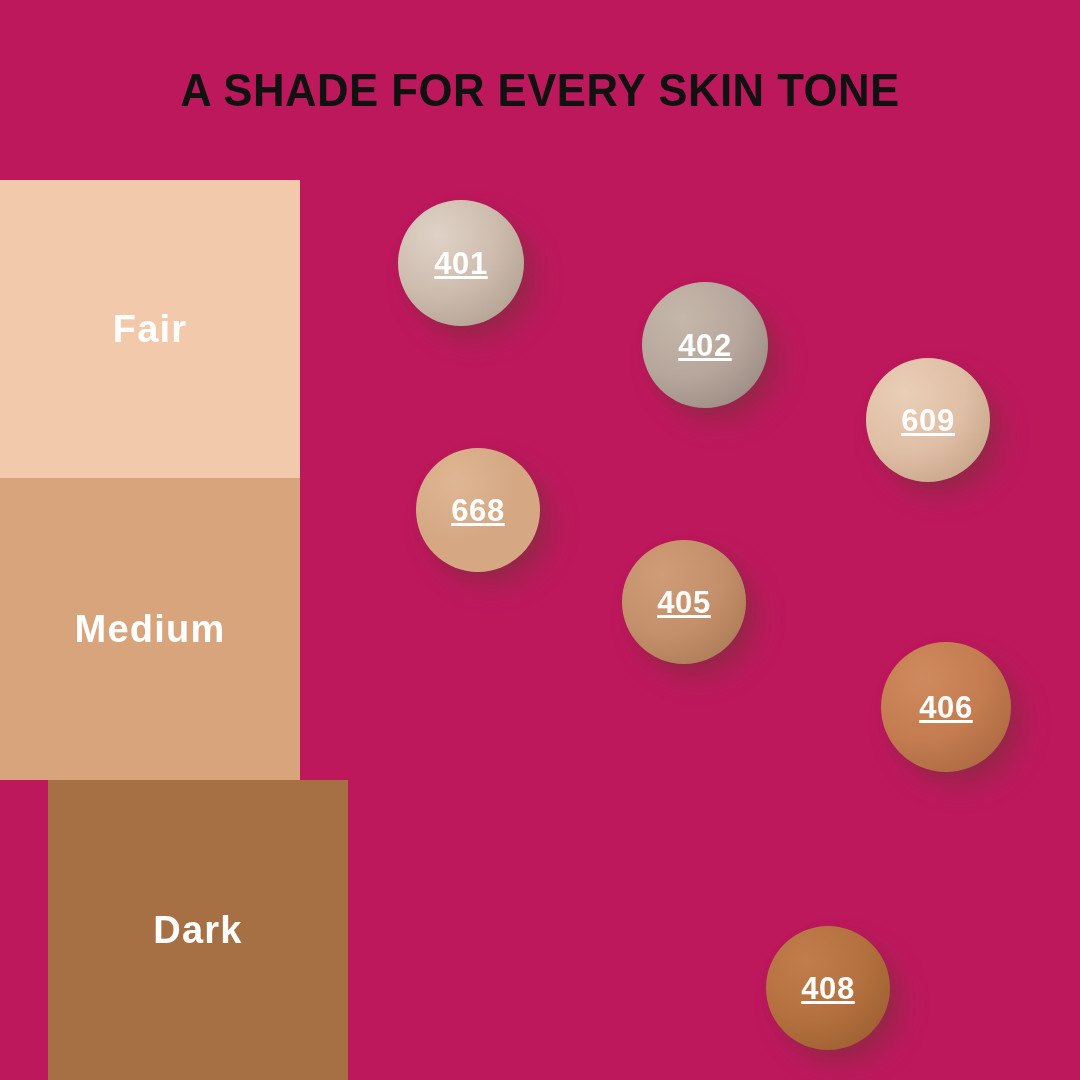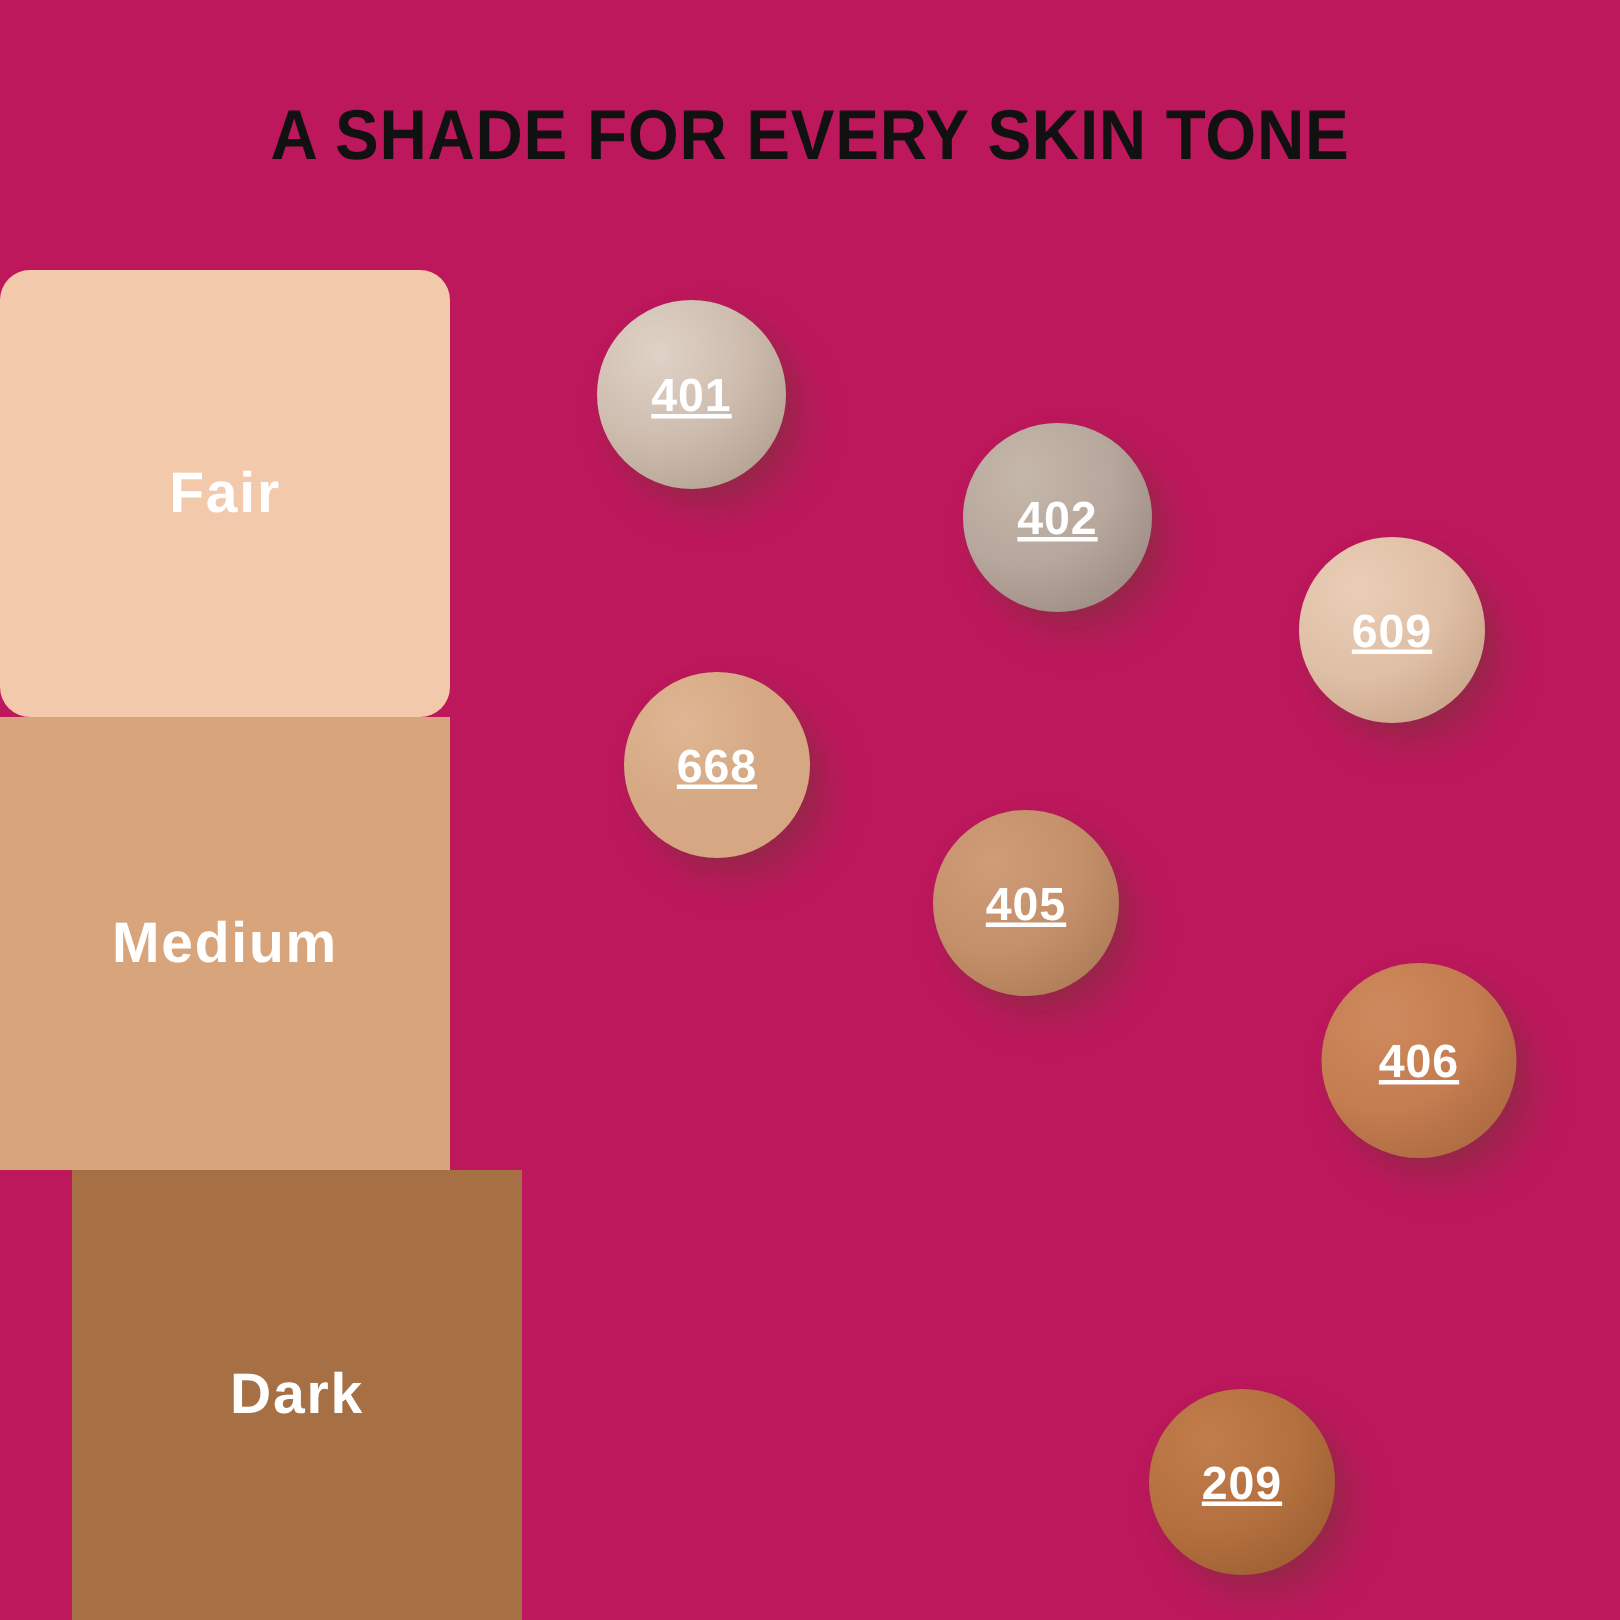--- a/index.html
+++ b/index.html
@@ -98,21 +98,21 @@
   }
 </style>
 </head>
 <body>
 
 <div id="poster" style="background: #be185d;">
 
   <h1 id="title" style="color: rgb(17, 17, 17);">A SHADE FOR EVERY SKIN TONE</h1>
 
   <div id="bands">
-    <div class="band" id="band-fair" style="top: 0px; height: 298px; background: rgb(243, 201, 171); border-radius: 20px;">
+    <div class="band" id="band-fair" style="top: 0px; height: 298px; background: rgb(243, 201, 171);">
       <span class="band-label" style="color: rgb(255, 255, 255);">Fair</span>
     </div>
     <div class="band" id="band-medium" style="top: 298px; height: 302px; background: rgb(216, 164, 124);">
       <span class="band-label" style="color: rgb(255, 255, 255);">Medium</span>
     </div>
     <div class="band" id="band-dark" style="top: 600px; height: 300px; background: rgb(166, 111, 68);">
       <span class="band-label" style="color: rgb(255, 255, 255);">Dark</span>
     </div>
   </div>
 
@@ -129,17 +129,17 @@
       <div class="swatch" style="left: 416px; top: 448px; width: 124px; height: 124px; background: radial-gradient(circle at 32% 28%, rgb(223, 182, 148) 0%, rgb(213, 168, 131) 48%, rgb(213, 168, 131) 100%); box-shadow: rgba(90, 62, 42, 0.3) 14px 16px 26px, rgba(90, 62, 42, 0.16) 3px 4px 10px;">
         <span class="swatch-label">668</span>
       </div>
       <div class="swatch" style="left: 622px; top: 540px; width: 124px; height: 124px; background: radial-gradient(circle at 32% 28%, rgb(208, 156, 119) 0%, rgb(196, 144, 107) 48%, rgb(164, 115, 79) 100%); box-shadow: rgba(90, 62, 42, 0.3) 14px 16px 26px, rgba(90, 62, 42, 0.16) 3px 4px 10px;">
         <span class="swatch-label">405</span>
       </div>
       <div class="swatch" style="left: 881px; top: 642px; width: 130px; height: 130px; background: radial-gradient(circle at 32% 28%, rgb(206, 138, 94) 0%, rgb(196, 124, 80) 48%, rgb(162, 97, 58) 100%); box-shadow: rgba(90, 62, 42, 0.3) 14px 16px 26px, rgba(90, 62, 42, 0.16) 3px 4px 10px;">
         <span class="swatch-label">406</span>
       </div>
       <div class="swatch" style="left: 766px; top: 926px; width: 124px; height: 124px; background: radial-gradient(circle at 32% 28%, rgb(193, 126, 76) 0%, rgb(180, 113, 63) 48%, rgb(149, 87, 44) 100%); box-shadow: rgba(90, 62, 42, 0.3) 14px 16px 26px, rgba(90, 62, 42, 0.16) 3px 4px 10px;">
-        <span class="swatch-label">209</span>
+        <span class="swatch-label">408</span>
       </div>
     </div>
 
 </div>
 
 </body></html>

